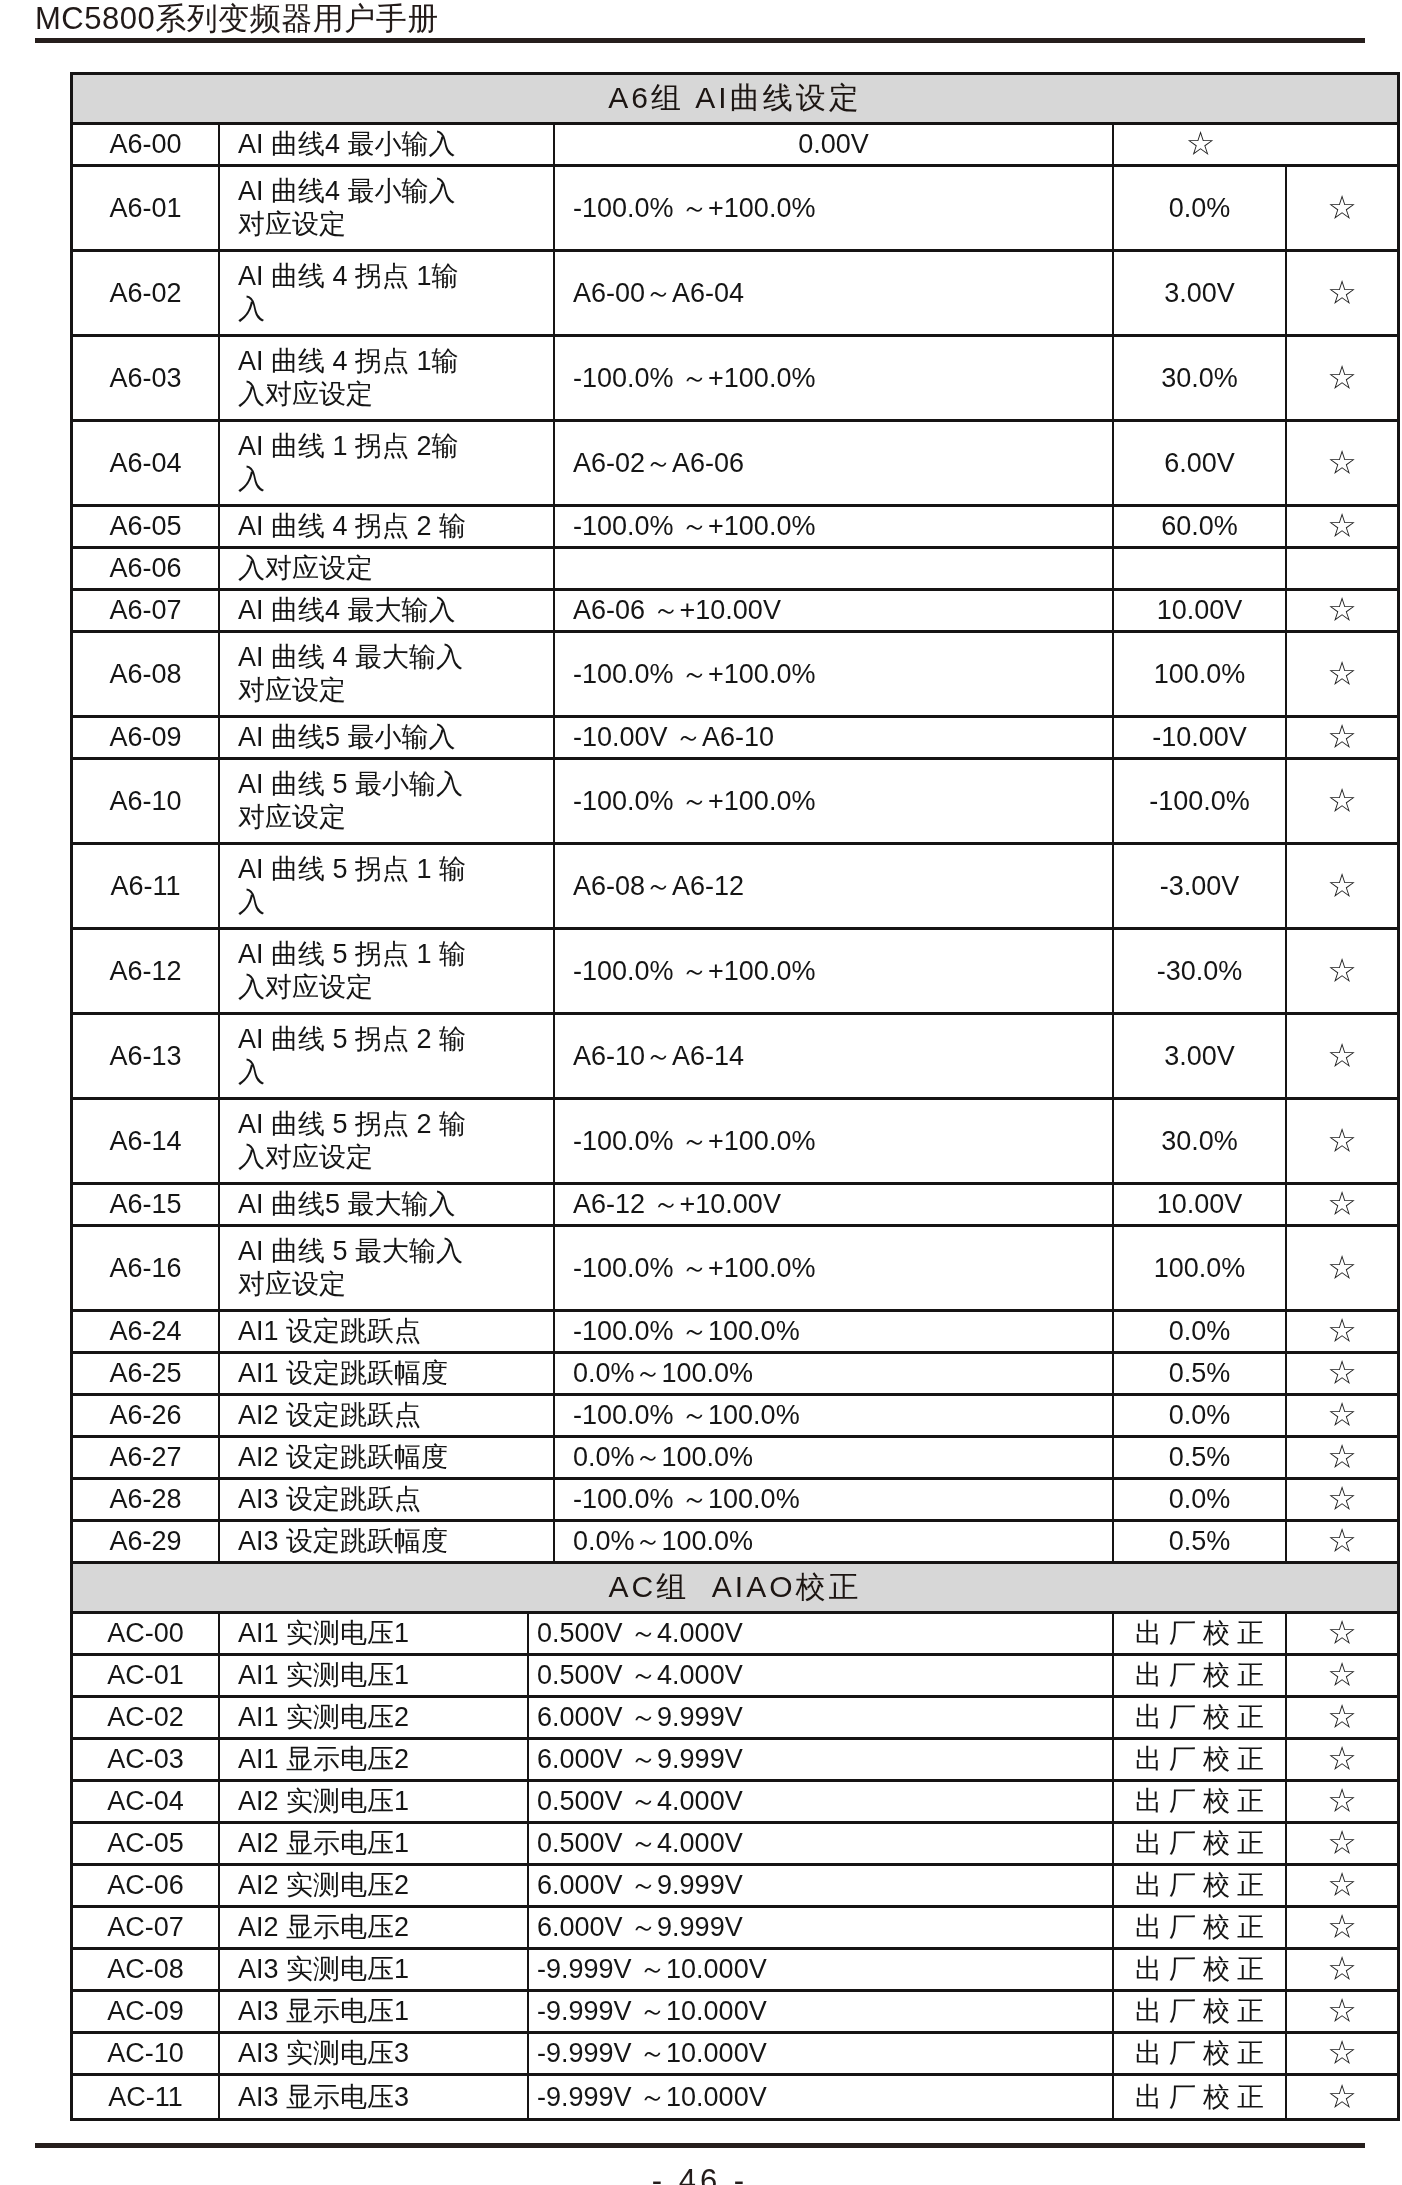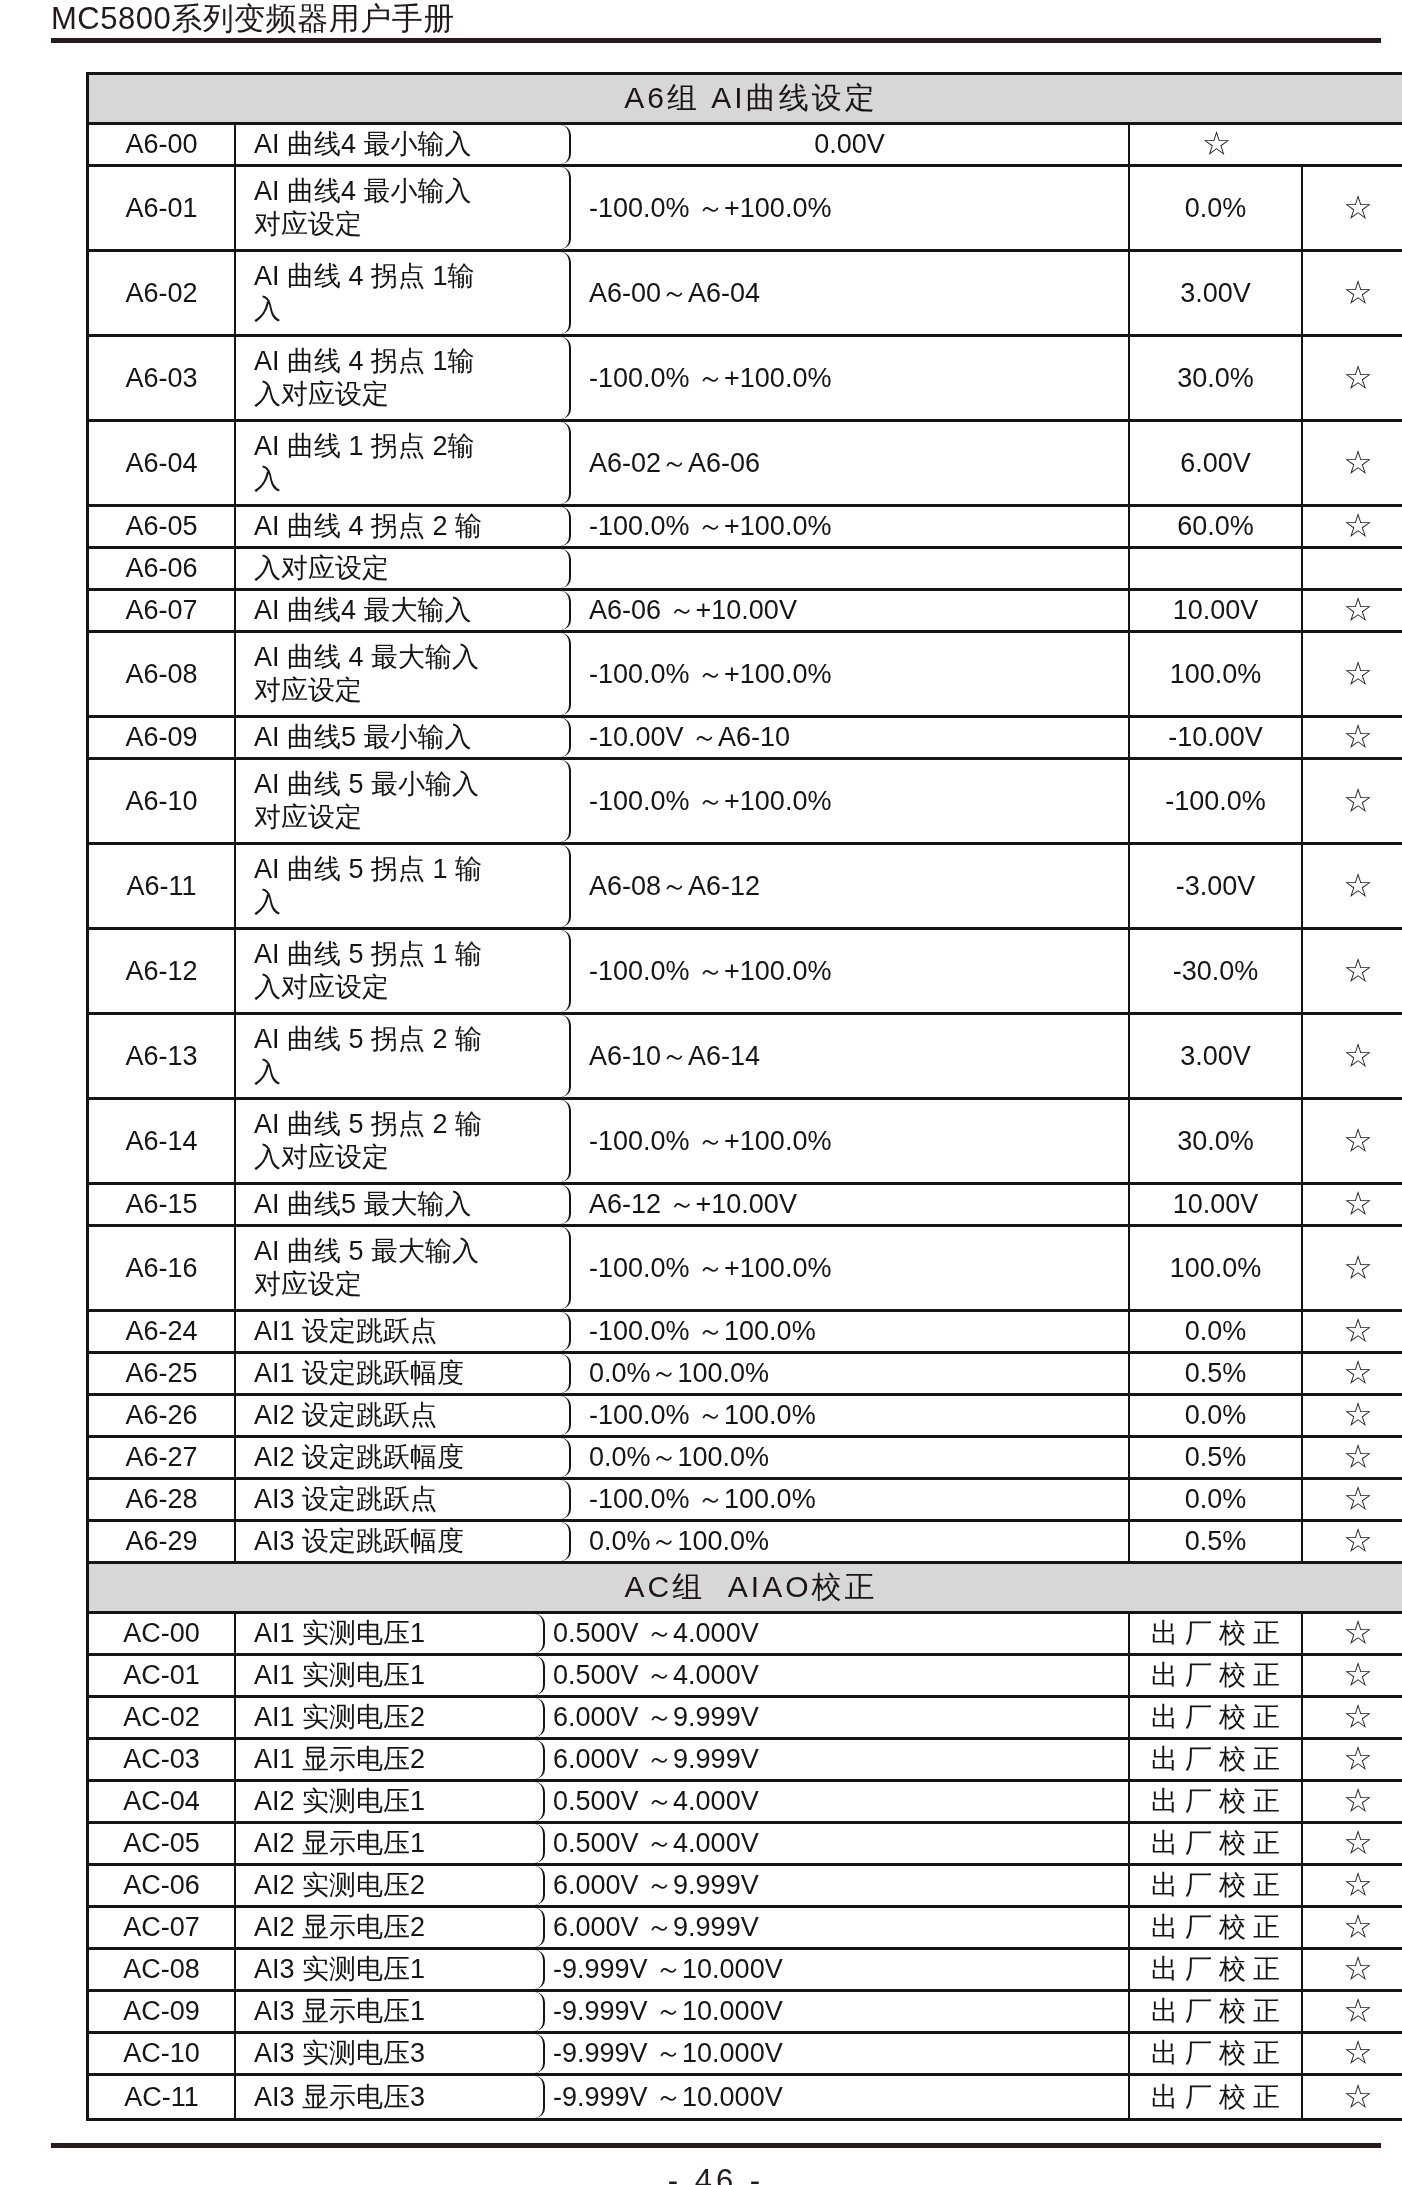--- a/index.html
+++ b/index.html
@@ -5,21 +5,21 @@
   html, body { margin: 0; padding: 0; background: #ffffff; }
   .page {
     position: relative;
     width: 1402px;
     height: 2185px;
     background: #ffffff;
     color: #151515;
     font-family: "Liberation Sans", "DejaVu Sans", sans-serif;
     overflow: hidden;
     box-sizing: border-box;
-    padding: 2px 37px 0 51px;
+    padding: 2px 37px 0 35px;
   }
   .doc-title {
     margin: 0;
     font-size: 31px;
     font-weight: 500;
     line-height: 34px;
     letter-spacing: 0.5px;
     color: #221a18;
   }
   .rule {
@@ -63,21 +63,21 @@
     display: flex;
     align-items: center;
     border-right: 2px solid #161414;
     font-size: 27px;
     line-height: 1.22;
     box-sizing: border-box;
     overflow: hidden;
     white-space: pre-line;
   }
   .c-code { justify-content: center; }
-  .c-name { padding-left: 18px; padding-right: 4px; border-radius: 10px; }
+  .c-name { padding-left: 18px; padding-right: 4px; }
   .c-range { padding-left: 18px; white-space: pre; }
   .section-ac .c-range { padding-left: 8px; }
   .c-default { justify-content: center; text-align: center; }
   .section-ac .c-default { letter-spacing: 7px; padding-left: 7px; }
   .c-star { justify-content: center; border-right: none; font-size: 33px; color: #1b1b1b; }
 
   .footer-rule { margin-top: 22px; }
   .page-number {
     margin-top: 15px;
     width: 1330px;

